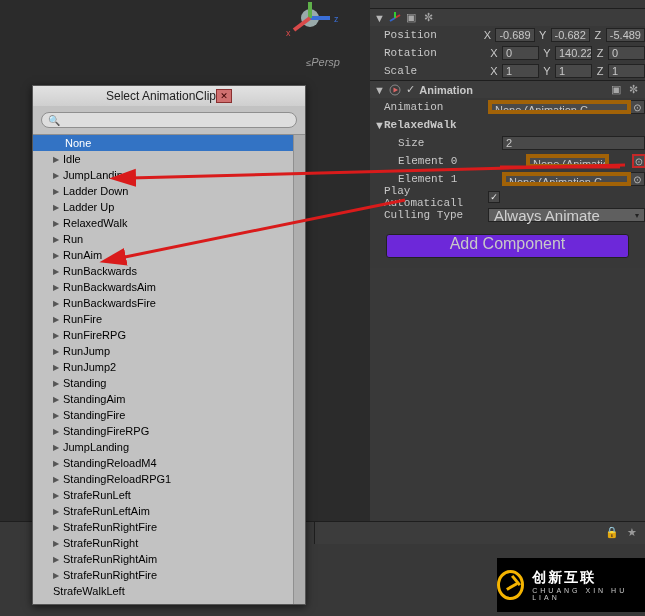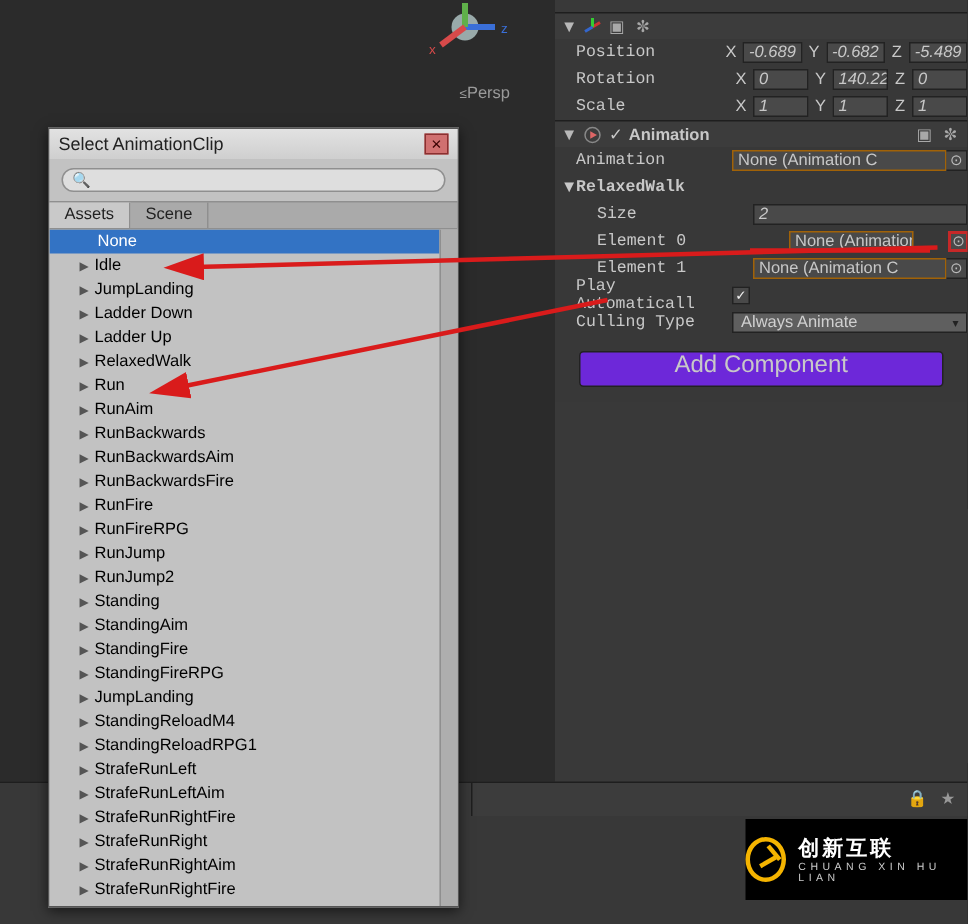--- a/index.html
+++ b/index.html
@@ -1,51 +1,51 @@
 <!DOCTYPE html>
 <html><head>
 <meta charset="utf-8">
 <style>
   * { box-sizing: border-box; margin: 0; padding: 0; font-family: Arial, sans-serif; }
   body { width: 645px; height: 616px; background: #393939; position: relative; overflow: hidden; color: #c8c8c8; font-size: 11px; }
 
   
   .viewport { position: absolute; left: 0; top: 0; width: 370px; height: 616px; background: #2b2b2b; }
   .gizmo { position: absolute; right: 30px; top: 0; width: 60px; height: 40px; }
-  .persp { position: absolute; right: 30px; top: 56px; color: #9a9a9a; font-size: 11px; }
+  .persp { position: absolute; right: 30px; top: 56px; color: #9a9a9a; font-size: 11px; font-style: italic; }
 
   
   .inspector { position: absolute; right: 0; top: 8px; width: 275px; background: #383838; }
   .comp-header { display: flex; align-items: center; height: 18px; background: #3c3c3c; border-top: 1px solid #1e1e1e; padding: 0 4px; gap: 4px; }
   .comp-header .fold { width: 10px; color: #b8b8b8; }
   .comp-header .icon { width: 14px; height: 14px; display: inline-block; }
   .comp-header .title { flex: 1; font-weight: bold; font-size: 11px; color: #c8c8c8; }
   .comp-header .gear { width: 12px; color: #a8a8a8; }
   .comp-header .help { width: 12px; color: #a8a8a8; margin-right: 2px; }
 
   .row { display: flex; align-items: center; height: 18px; padding-left: 14px; }
   .row .label { width: 104px; color: #c8c8c8; font-size: 11px; font-family: Liberation Mono, monospace; }
   .row .axis { color: #c8c8c8; width: 12px; text-align: center; font-size: 11px; }
-  .row .field { background: #494949; border: 1px solid #222; height: 14px; padding: 0 3px; color: #c8c8c8; font-size: 11px; flex: 1; min-width: 0; overflow: hidden; white-space: nowrap; font-style: italic; }
+  .row .field { background: #494949; border: 1px solid #222; height: 14px; padding: 0 3px; color: #c8c8c8; font-size: 11px; flex: 1; min-width: 0; overflow: hidden; white-space: nowrap; }
   .row .fields { display: flex; flex: 1; gap: 2px; align-items: center; }
 
-  .row .objfield { background: #494949; border: 1px solid #a16207; height: 14px; color: #c8c8c8; font-size: 11px; flex: 1; padding: 0 3px; overflow: hidden; white-space: nowrap; }
+  .row .objfield { background: #494949; border: 4px solid #a16207; height: 14px; color: #c8c8c8; font-size: 11px; flex: 1; padding: 0 3px; overflow: hidden; white-space: nowrap; }
   .row .objpick { width: 14px; height: 14px; background: #494949; border: 1px solid #222; border-left: none; color: #bbb; font-size: 10px; display: flex; align-items: center; justify-content: center; }
   .row .objpick.hl { border: 2px solid #c62828; margin: -1px; }
 
-  .row .drop { background: #5f5f5f; border: 1px solid #222; height: 14px; color: #d0d0d0; font-size: 11px; flex: 1; padding: 0 5px; display: flex; align-items: center; justify-content: space-between; }
+  .row .drop { background: #5f5f5f; border: 1px solid #222; height: 14px; color: #d0d0d0; font-size: 15px; flex: 1; padding: 0 5px; display: flex; align-items: center; justify-content: space-between; }
   .row .drop::after { content: "▾"; font-size: 8px; color: #222; }
 
   .row .chk { width: 12px; height: 12px; background: #494949; border: 1px solid #222; display: inline-block; color: #eee; font-size: 9px; text-align: center; line-height: 10px; }
 
   .addcomp { margin: 10px 16px; height: 24px; background: #6d28d9; border: 1px solid #222; border-radius: 3px; text-align: center; line-height: 18px; color: #c8c8c8; font-size: 16px; }
 
   
   .selector { position: absolute; left: 32px; top: 85px; width: 274px; height: 520px; background: #c2c2c2; border: 1px solid #555; box-shadow: 0 2px 8px rgba(0,0,0,0.6); display: flex; flex-direction: column; }
-  .sel-title { display: flex; align-items: center; justify-content: space-between; padding: 2px 6px; background: linear-gradient(#e2e2e2,#cfcfcf); height: 20px; }
+  .sel-title { display: flex; align-items: center; justify-content: center; padding: 2px 6px; background: linear-gradient(#e2e2e2,#cfcfcf); height: 20px; }
   .sel-title .txt { color: #222; font-size: 12px; }
   .sel-title .close { width: 16px; height: 14px; border: 1px solid #8a3030; background: #d07070; color: #3a0000; font-size: 9px; text-align: center; line-height: 12px; }
   .sel-search { padding: 6px 8px; background: #c2c2c2; }
   .sel-search .search-box { display: flex; align-items: center; background: #dedede; border: 1px solid #8f8f8f; border-radius: 8px; height: 16px; padding: 0 6px; }
   .sel-search .search-box input { border: none; background: transparent; flex: 1; font-size: 11px; outline: none; }
   .sel-tabs { display: flex; background: #aaa; border-top: 1px solid #8f8f8f; height: 18px; }
   .sel-tabs .tab { padding: 2px 10px; color: #222; font-size: 11px; border-right: 1px solid #8f8f8f; }
   .sel-tabs .tab.active { background: #c9c9c9; }
   .sel-list { flex: 1; overflow: hidden; background: #c2c2c2; border-top: 1px solid #8f8f8f; display: flex; }
   .sel-list .items { flex: 1; }
@@ -56,21 +56,21 @@
 
   
   .arrows { position: absolute; left: 0; top: 0; pointer-events: none; }
 
   
   .bottomstrip { position: absolute; left: 0; bottom: 0; width: 645px; height: 95px; background: #383838; border-top: 1px solid #1e1e1e; }
   .bottom-inner { position: absolute; left: 314px; top: 0; right: 0; height: 22px; border-left: 1px solid #1e1e1e; background: #3c3c3c; display: flex; align-items: center; justify-content: flex-end; padding: 0 6px; gap: 6px; }
   .bottom-icon { width: 14px; height: 14px; color: #999; font-size: 11px; text-align: center; }
 
   
-  .watermark { position: absolute; right: 0; bottom: 16px; width: 148px; height: 54px; background: #000; display: flex; align-items: center; justify-content: center; gap: 8px; }
+  .watermark { position: absolute; right: 0; bottom: 4px; width: 148px; height: 54px; background: #000; display: flex; align-items: center; justify-content: center; gap: 8px; }
   .watermark .logo { width: 30px; height: 30px; border: 3px solid #f5b400; border-radius: 50%; position: relative; }
   .watermark .logo::before { content: ""; position: absolute; left: 6px; top: 12px; width: 12px; height: 3px; background: #f5b400; transform: rotate(-30deg); }
   .watermark .logo::after { content: ""; position: absolute; left: 10px; top: 6px; width: 12px; height: 3px; background: #f5b400; transform: rotate(50deg); }
   .watermark .txt { color: #fff; font-size: 14px; font-weight: bold; letter-spacing: 2px; }
   .watermark .sub { color: #ccc; font-size: 7px; letter-spacing: 3px; display: block; }
 
   .red-strike { color: #c8c8c8; position: relative; }
 </style>
 </head>
 <body>
@@ -196,24 +196,20 @@
   <div class="sel-title">
     <span class="txt">Select AnimationClip</span>
     <span class="close">✕</span>
   </div>
   <div class="sel-search">
     <div class="search-box">
       <span style="color:#555;font-size:10px;margin-right:4px;">🔍</span>
       <input type="text" placeholder="" style="">
     </div>
   </div>
-  <div class="sel-tabs">
-    <div class="tab active">Assets</div>
-    <div class="tab">Scene</div>
-  </div>
   <div class="sel-list">
     <div class="items" id="sel-items">
         <div class="item none">
           <span>None</span>
         </div>
         <div class="item">
           <span class="tri">▶</span>
           <span>Idle</span>
         </div>
         <div class="item">

